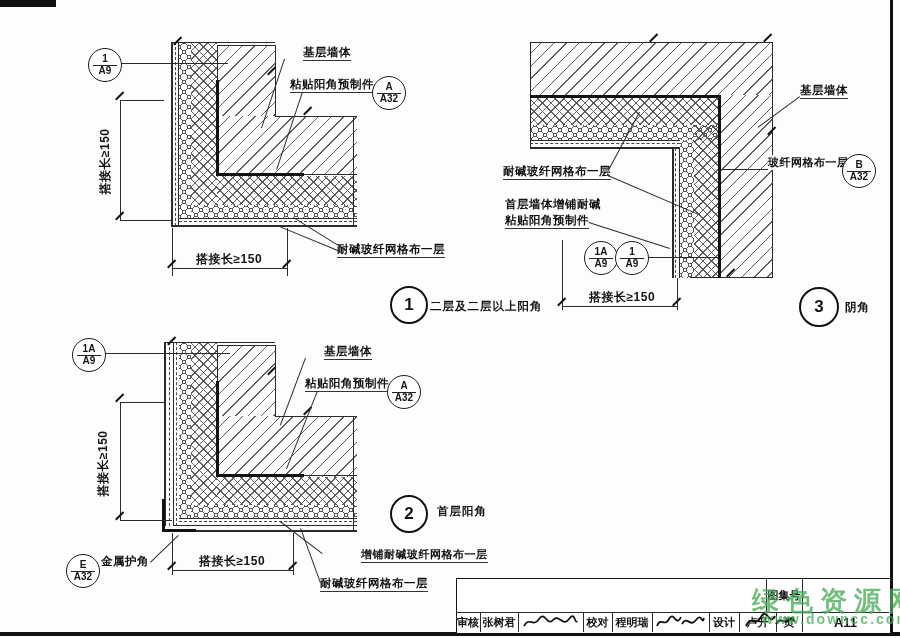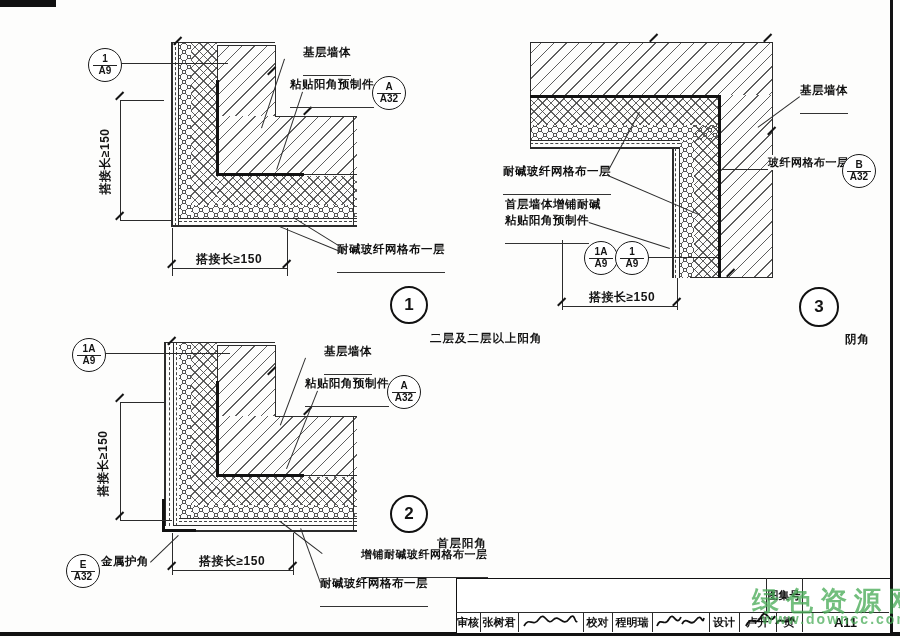--- a/index.html
+++ b/index.html
@@ -14,28 +14,28 @@
   .tk{position:absolute;width:11px;height:1.6px;background:#151515;transform:rotate(-45deg);}
   .hatch-wall{position:absolute;background:repeating-linear-gradient(135deg,rgba(0,0,0,0) 0 8px,#5e5e5e 8px 9px);}
   .hatch-mesh{position:absolute;background-image:
       repeating-linear-gradient(45deg,rgba(70,70,70,.85) 0 1px,rgba(0,0,0,0) 1px 6px),
       repeating-linear-gradient(135deg,rgba(70,70,70,.85) 0 1px,rgba(0,0,0,0) 1px 6px);}
   .beads{position:absolute;background-image:
       radial-gradient(circle at 5px 5px,rgba(0,0,0,0) 3px,#555 3px,#555 4px,rgba(0,0,0,0) 4.3px),
       radial-gradient(circle at 5px 5px,rgba(0,0,0,0) 3px,#555 3px,#555 4px,rgba(0,0,0,0) 4.3px);
       background-size:10px 10px,10px 10px;background-position:0 0,5px 5px;}
   .lbl{position:absolute;font-size:11.5px;font-weight:700;letter-spacing:.5px;white-space:nowrap;color:#111;}
-  .ul{border-bottom:1.2px solid #333;padding-bottom:15px;}
+  .ul{border-bottom:1.2px solid #333;padding-bottom:0;}
   .co{position:absolute;width:32px;height:32px;border:1.4px solid #1b1b1b;border-radius:50%;background:#fff;
       display:flex;flex-direction:column;align-items:center;justify-content:center;line-height:1.05;z-index:5;}
   .co span{font-size:10px;font-weight:700;display:block;text-align:center;width:78%;}
   .co .co-t{border-bottom:1px solid #222;}
   .dnum{position:absolute;width:34px;height:34px;border:2.4px solid #111;border-radius:50%;background:#fff;
         display:flex;align-items:center;justify-content:center;font-size:17px;font-weight:700;z-index:5;}
-  .cap{position:absolute;font-size:11.5px;font-weight:700;letter-spacing:1px;white-space:nowrap;margin-top:32px;}
+  .cap{position:absolute;font-size:11.5px;font-weight:700;letter-spacing:1px;white-space:nowrap;}
   .dimtxt{position:absolute;font-size:12px;font-weight:700;white-space:nowrap;letter-spacing:.5px;}
   
   .tb{position:absolute;border:1.6px solid #111;background:#fff;}
   .tbcell{position:absolute;display:flex;align-items:center;justify-content:center;
           font-weight:700;color:#111;box-sizing:border-box;}
   .wm1{position:absolute;font-size:27px;font-weight:700;letter-spacing:7px;color:rgba(74,172,88,.78);z-index:9;white-space:nowrap;}
   .wm2{position:absolute;font-size:14px;font-weight:700;letter-spacing:2px;color:rgba(74,172,88,.75);z-index:9;white-space:nowrap;}
   svg.sig{position:absolute;z-index:8;}
 </style>
 </head>

